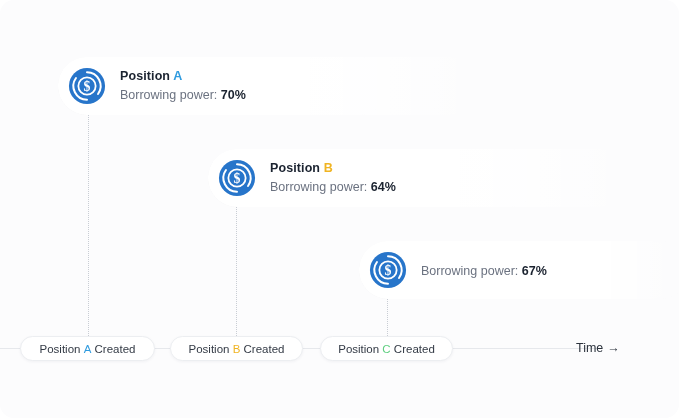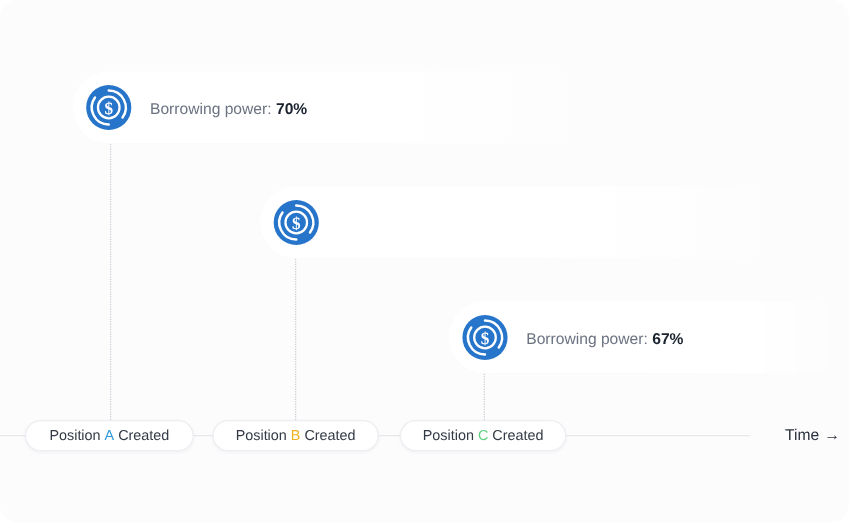--- a/index.html
+++ b/index.html
@@ -149,38 +149,52 @@
     <div class="shadowlayer"></div>
     <div class="card-inner">
       <svg class="coin" viewBox="0 0 40 40">
         <circle cx="20" cy="20" r="19" fill="#2775ca"></circle>
         <path d="M20 5.6 A14.4 14.4 0 0 1 31.6 28.4" fill="none" stroke="#ffffff" stroke-width="2.1" stroke-linecap="round"></path>
         <path d="M20 34.4 A14.4 14.4 0 0 1 8.4 11.6" fill="none" stroke="#ffffff" stroke-width="2.1" stroke-linecap="round"></path>
         <circle cx="20" cy="20" r="9.1" fill="none" stroke="#ffffff" stroke-width="1.9"></circle>
         <text x="20" y="25.6" text-anchor="middle" fill="#ffffff" font-family="Liberation Serif, serif" font-size="14.5" font-weight="bold">$</text>
       </svg>
       <div class="card-text">
+        <div class="card-title">
+          <span>Position</span>
+          <span class="pos-letter letter-a">A</span>
+        </div>
         <div class="card-sub">
           <span>Borrowing power:</span>
           <span class="val">70%</span>
         </div>
       </div>
     </div>
   </div>
 
   <div class="card" style="left:208px; top:149px; width:420px;">
     <div class="shadowlayer"></div>
     <div class="card-inner">
       <svg class="coin" viewBox="0 0 40 40">
         <circle cx="20" cy="20" r="19" fill="#2775ca"></circle>
         <path d="M20 5.6 A14.4 14.4 0 0 1 31.6 28.4" fill="none" stroke="#ffffff" stroke-width="2.1" stroke-linecap="round"></path>
         <path d="M20 34.4 A14.4 14.4 0 0 1 8.4 11.6" fill="none" stroke="#ffffff" stroke-width="2.1" stroke-linecap="round"></path>
         <circle cx="20" cy="20" r="9.1" fill="none" stroke="#ffffff" stroke-width="1.9"></circle>
         <text x="20" y="25.6" text-anchor="middle" fill="#ffffff" font-family="Liberation Serif, serif" font-size="14.5" font-weight="bold">$</text>
       </svg>
+      <div class="card-text">
+        <div class="card-title">
+          <span>Position</span>
+          <span class="pos-letter letter-b">B</span>
+        </div>
+        <div class="card-sub">
+          <span>Borrowing power:</span>
+          <span class="val">64%</span>
+        </div>
+      </div>
     </div>
   </div>
 
   <div class="card" style="left:359px; top:241px; width:320px;">
     <div class="shadowlayer"></div>
     <div class="card-inner">
       <svg class="coin" viewBox="0 0 40 40">
         <circle cx="20" cy="20" r="19" fill="#2775ca"></circle>
         <path d="M20 5.6 A14.4 14.4 0 0 1 31.6 28.4" fill="none" stroke="#ffffff" stroke-width="2.1" stroke-linecap="round"></path>
         <path d="M20 34.4 A14.4 14.4 0 0 1 8.4 11.6" fill="none" stroke="#ffffff" stroke-width="2.1" stroke-linecap="round"></path>
@@ -203,17 +217,17 @@
   </div>
 
   <div class="tl-pill" style="left:170px; top:336px; width:133px;">
     <span>Position</span>&nbsp;<span class="letter-b">B</span>&nbsp;<span>Created</span>
   </div>
 
   <div class="tl-pill" style="left:320px; top:336px; width:133px;">
     <span>Position</span>&nbsp;<span class="letter-c">C</span>&nbsp;<span>Created</span>
   </div>
 
-  <div class="time-label" style="left:628px; top:341px;">
+  <div class="time-label" style="left:576px; top:341px;">
     <span>Time</span><span class="arrow">→</span>
   </div>
 
 </div>
 
 </body></html>

